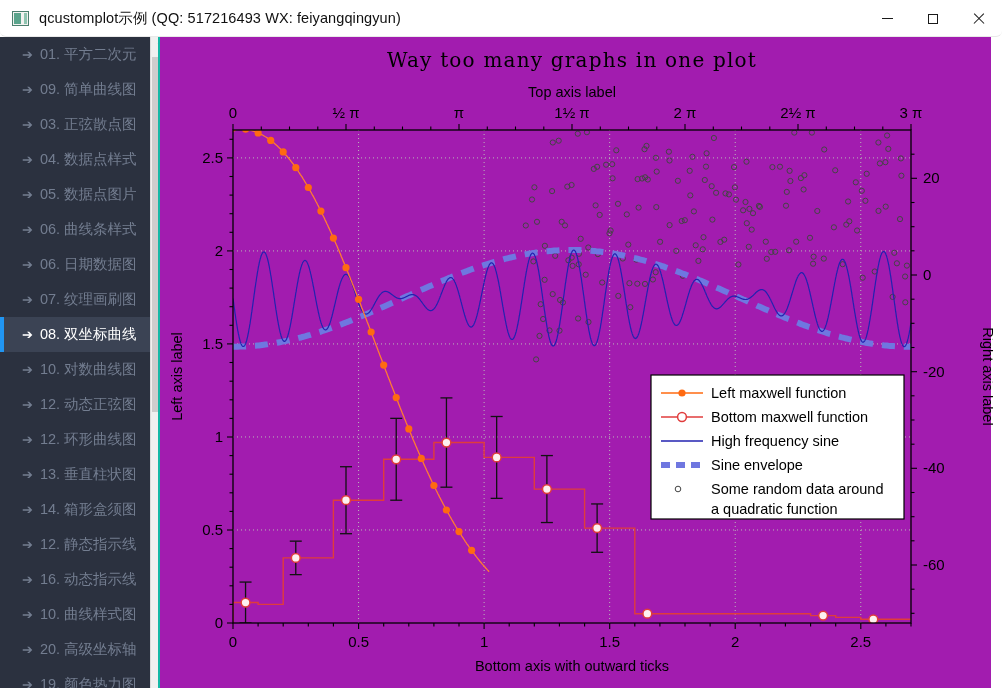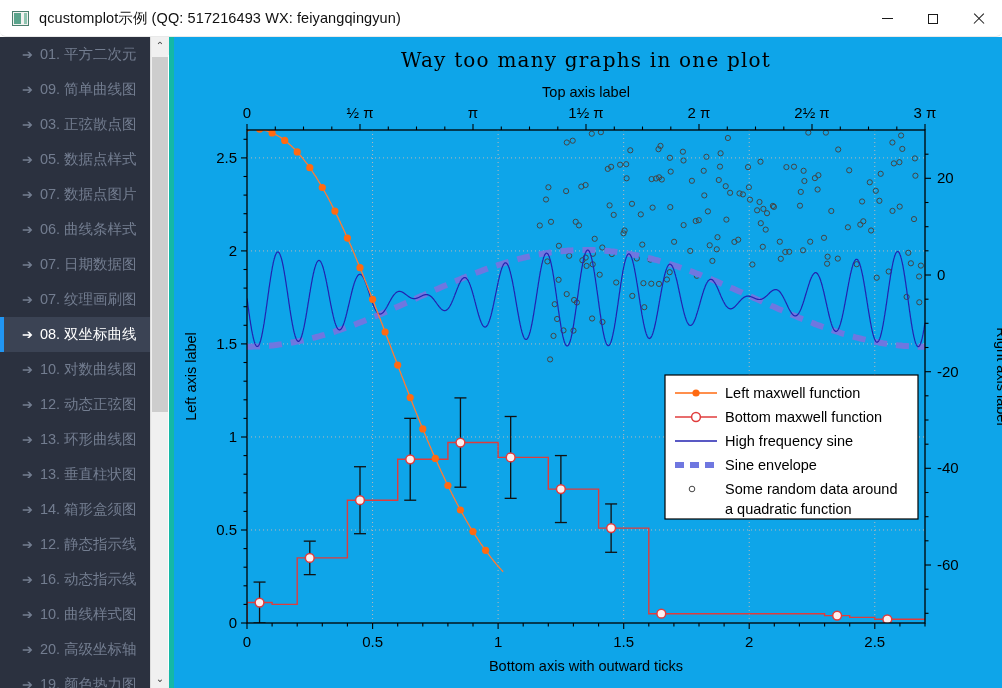--- a/index.html
+++ b/index.html
@@ -79,22 +79,22 @@
     font-size:10px; color:#404040; line-height:1;
   }
   .sb-arrow.up{ top:0; }
   .sb-arrow.down{ bottom:0; }
   #sb-thumb{
     position:absolute; left:1px; top:20px; width:16px; height:355px; background:#cdcdcd;
   }
 
   
   #plot-panel{
-    position:absolute; left:169px; top:37px; width:833px; height:651px;
-    background:#0ea5e9; border-left:5px solid #14b8a6;
+    position:absolute; left:158px; top:37px; width:833px; height:651px;
+    background:#a21caf; border-left:2px solid #14b8a6;
   }
   #plot-svg{ display:block; }
 
   text{ font-family:"Liberation Sans", sans-serif; fill:#000; }
   .tick-lbl{ font-size:15px; }
   .axis-lbl{ font-size:14.5px; }
   .chart-title{ font-family:"DejaVu Serif", serif; font-size:20px; letter-spacing:1.2px; }
   .legend-lbl{ font-size:14.5px; }
 </style>
 </head>
@@ -126,53 +126,53 @@
       <div class="side-item">
         <span class="arrow">➔</span>
         <span>09. 简单曲线图</span>
       </div>
       <div class="side-item">
         <span class="arrow">➔</span>
         <span>03. 正弦散点图</span>
       </div>
       <div class="side-item">
         <span class="arrow">➔</span>
-        <span>05. 数据点样式</span>
-      </div>
-      <div class="side-item">
-        <span class="arrow">➔</span>
-        <span>07. 数据点图片</span>
+        <span>04. 数据点样式</span>
+      </div>
+      <div class="side-item">
+        <span class="arrow">➔</span>
+        <span>05. 数据点图片</span>
       </div>
       <div class="side-item">
         <span class="arrow">➔</span>
         <span>06. 曲线条样式</span>
       </div>
       <div class="side-item">
         <span class="arrow">➔</span>
-        <span>07. 日期数据图</span>
+        <span>06. 日期数据图</span>
       </div>
       <div class="side-item">
         <span class="arrow">➔</span>
         <span>07. 纹理画刷图</span>
       </div>
       <div class="side-item active">
         <span class="arrow">➔</span>
         <span>08. 双坐标曲线</span>
       </div>
       <div class="side-item">
         <span class="arrow">➔</span>
         <span>10. 对数曲线图</span>
       </div>
       <div class="side-item">
         <span class="arrow">➔</span>
         <span>12. 动态正弦图</span>
       </div>
       <div class="side-item">
         <span class="arrow">➔</span>
-        <span>13. 环形曲线图</span>
+        <span>12. 环形曲线图</span>
       </div>
       <div class="side-item">
         <span class="arrow">➔</span>
         <span>13. 垂直柱状图</span>
       </div>
       <div class="side-item">
         <span class="arrow">➔</span>
         <span>14. 箱形盒须图</span>
       </div>
       <div class="side-item">

